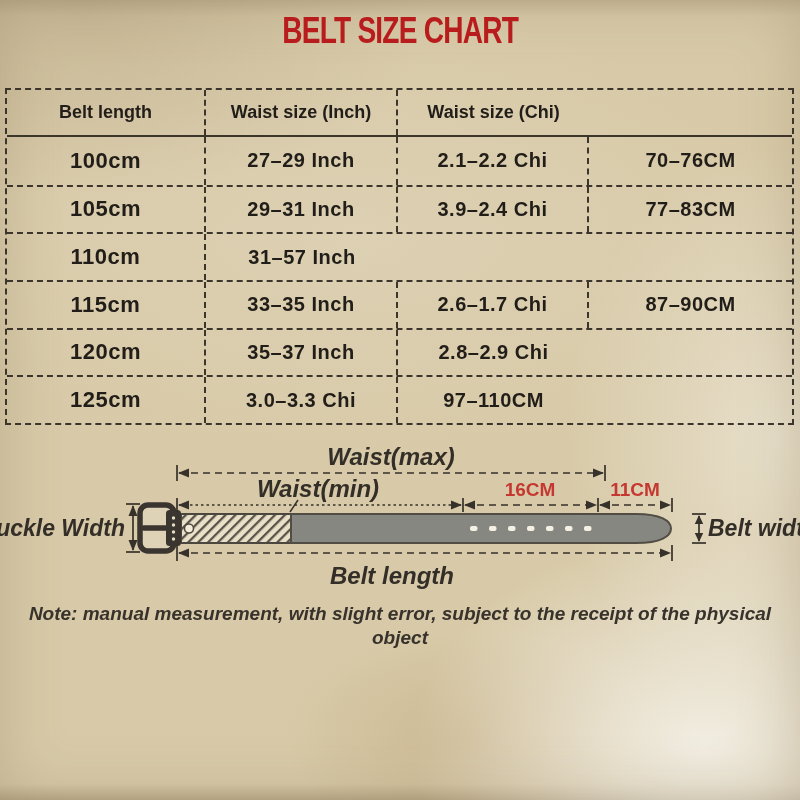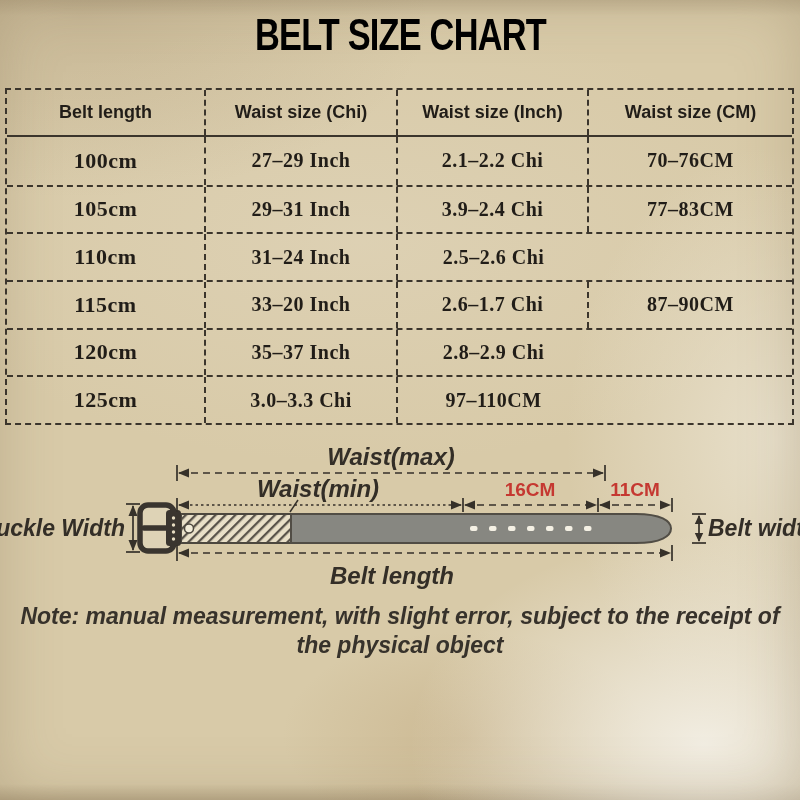--- a/index.html
+++ b/index.html
@@ -11,89 +11,87 @@
       radial-gradient(ellipse 420px 300px at 88% 93%, rgba(243,239,229,.95), rgba(243,239,229,0) 70%),
       radial-gradient(ellipse 300px 420px at 97% 55%, rgba(235,228,210,.8), rgba(235,228,210,0) 70%),
       radial-gradient(ellipse 260px 150px at 58% 92%, rgba(173,142,96,.28), rgba(173,142,96,0) 70%),
       radial-gradient(ellipse 500px 260px at 10% 2%, rgba(146,124,92,.22), rgba(146,124,92,0) 70%),
       radial-gradient(ellipse 600px 300px at 45% 30%, rgba(226,215,190,.5), rgba(226,215,190,0) 75%),
       linear-gradient(to bottom, rgba(120,100,70,.18) 0%, rgba(120,100,70,0) 2%, rgba(120,100,70,0) 98%, rgba(120,100,70,.3) 100%);
     box-shadow:inset 0 0 60px rgba(110,90,60,.25);
   }
   .title{
     position:absolute;top:10px;left:0;width:800px;text-align:center;
-    font-size:44px;font-weight:700;color:#000000;letter-spacing:-1px;
+    font-size:36px;font-weight:700;color:#b91c1c;letter-spacing:-1px;
   }
   .title span{display:inline-block;transform:scaleX(.78);transform-origin:center;}
   
   .size-table{
     position:absolute;left:5px;top:88px;width:789px;height:337px;
     border:2px dashed #3b352c;box-sizing:border-box;
     display:grid;grid-template-rows:47px repeat(6,1fr);
     color:#211d18;
   }
   .tr{display:grid;grid-template-columns:200fr 193fr 192fr 204fr;}
   .tr.head{border-bottom:2.5px solid #3b352c;
     font-weight:700;font-size:18px;}
   .tr.datarow + .tr.datarow{border-top:2px dashed #3b352c;}
   .td{display:flex;align-items:center;justify-content:center;
     border-right:2px dashed #3b352c;box-sizing:border-box;}
   .td:last-child{border-right:none;}
-  .tr.datarow .td{font-family:Liberation Serif, serif;font-weight:700;font-size:20px;
+  .tr.datarow .td{font-family:Liberation Sans, sans-serif;font-weight:700;font-size:20px;
     letter-spacing:.5px;}
   .tr.datarow .td:first-child{font-size:22px;}
   
   .diagram{position:absolute;left:0;top:432px;}
   .dim{stroke:#36312a;stroke-width:1.7;fill:none;}
   .dash{stroke-dasharray:7 5;}
   .dots{stroke-dasharray:2.5 3;}
   .tick{stroke:#36312a;stroke-width:1.7;}
   .ah{fill:#36312a;stroke:none;}
   .lbl{font-family:"Liberation Sans",sans-serif;font-style:italic;font-weight:700;
     font-size:24px;fill:#332e27;}
   .lbl.small{font-size:23px;}
   .redlbl{font-family:"Liberation Sans",sans-serif;font-weight:700;font-size:19px;}
   
   .note{
     position:absolute;left:0;top:602px;width:800px;text-align:center;
-    font-style:italic;font-weight:700;font-size:23px;line-height:1.25;color:#37322b;
+    font-style:italic;font-weight:700;font-size:19px;line-height:1.25;color:#37322b;
   }
 </style>
 </head>
 <body>
 
 <div class="title"><span>BELT SIZE CHART</span></div>
 
 <div class="size-table">
   <div class="tr head">
     <div class="td">Belt length</div>
+    <div class="td">Waist size (Inch)</div>
     <div class="td">Waist size (Chi)</div>
-    <div class="td">Waist size (Inch)</div>
-    <div class="td">Waist size (CM)</div>
   </div>
   <div class="tr datarow">
     <div class="td">100cm</div>
     <div class="td">27–29 Inch</div>
     <div class="td">2.1–2.2 Chi</div>
     <div class="td">70–76CM</div>
   </div>
   <div class="tr datarow">
     <div class="td">105cm</div>
     <div class="td">29–31 Inch</div>
     <div class="td">3.9–2.4 Chi</div>
     <div class="td">77–83CM</div>
   </div>
   <div class="tr datarow">
     <div class="td">110cm</div>
-    <div class="td">31–24 Inch</div>
-    <div class="td">2.5–2.6 Chi</div>
+    <div class="td">31–57 Inch</div>
   </div>
   <div class="tr datarow">
     <div class="td">115cm</div>
-    <div class="td">33–20 Inch</div>
+    <div class="td">33–35 Inch</div>
     <div class="td">2.6–1.7 Chi</div>
     <div class="td">87–90CM</div>
   </div>
   <div class="tr datarow">
     <div class="td">120cm</div>
     <div class="td">35–37 Inch</div>
     <div class="td">2.8–2.9 Chi</div>
   </div>
   <div class="tr datarow">
     <div class="td">125cm</div>

